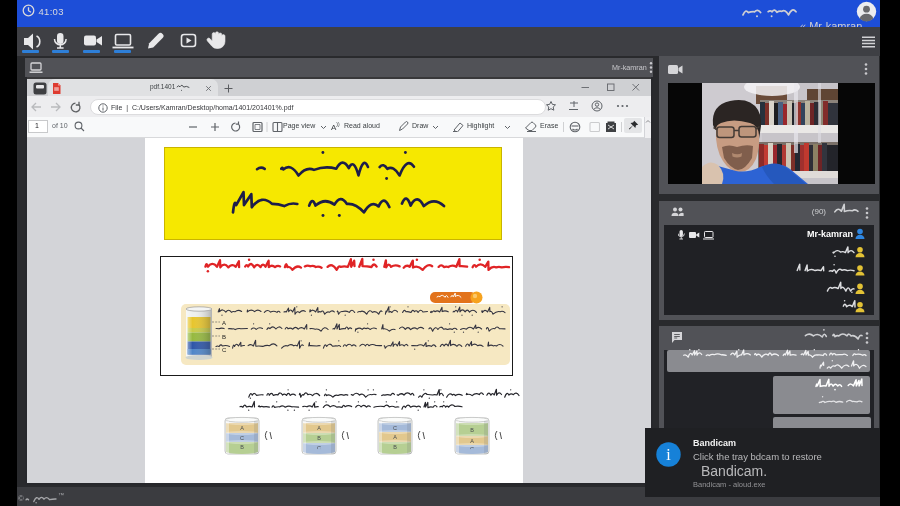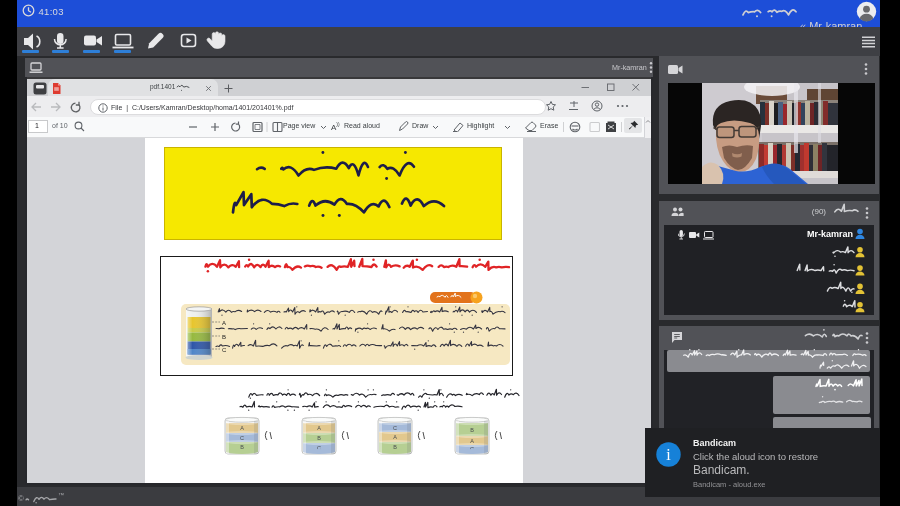--- a/index.html
+++ b/index.html
@@ -486,22 +486,22 @@
 <div id="bottombar" class="abs">
   <div class="t" style="left:1px;top:7px;font-size:8px;color:#a5a6a9">©</div>
   <div class="t" style="left:41px;top:5px;font-size:6px;color:#a5a6a9">™</div>
 </div>
 <div id="notif" class="abs">
   <svg class="abs" style="left:11px;top:14px" width="25" height="25" viewBox="0 0 25 25">
     <circle cx="12.5" cy="12.5" r="12.2" fill="#1681d8"></circle>
     <text x="12.5" y="18.2" font-size="16" fill="#fff" text-anchor="middle" font-family="Liberation Serif">i</text>
   </svg>
   <div class="t" style="left:48px;top:10px;font-size:9px;font-weight:bold;color:#f2f2f2">Bandicam</div>
-  <div class="t" style="left:48px;top:23px;font-size:9.5px;color:#b9b9bb">Click the aloud icon to restore</div>
-  <div class="t" style="left:48px;top:35px;font-size:12px;color:#b9b9bb">Bandicam.</div>
+  <div class="t" style="left:48px;top:23px;font-size:9.5px;color:#b9b9bb">Click the tray bdcam to restore</div>
+  <div class="t" style="left:56px;top:35px;font-size:14px;color:#b9b9bb">Bandicam.</div>
   <div class="t" style="left:48px;top:52px;font-size:7.5px;color:#929295">Bandicam - aloud.exe</div>
 </div>
 <svg id="overlay" class="abs" width="900" height="506">
     <path d="M796.0 11.8Q792.2 6.9 788.5 14.9Q785.1 9.0 781.8 11.4Q779.3 10.6 776.9 12.3Q774.5 8.3 772.1 11.8Q770.2 9.9 768.2 11.7M760.6 12.5Q757.6 8.6 754.5 11.8Q751.4 11.5 748.2 12.6Q745.6 8.8 743.0 14.9" fill="none" stroke="#cfcfd3" stroke-width="1.76" stroke-linecap="round" stroke-linejoin="round"></path>
     <circle cx="771.6" cy="16.2" r="0.97" fill="#cfcfd3"></circle>
     <circle cx="757.0" cy="16.2" r="0.97" fill="#cfcfd3"></circle>
     <path d="M858.0 211.3Q855.1 208.6 852.3 210.8Q848.4 210.1 844.4 211.5L844.2 204.3L841.4 211.2Q838.1 206.9 834.8 211.9" fill="none" stroke="#cfd0d3" stroke-width="1.60" stroke-linecap="round" stroke-linejoin="round"></path>
     <path d="M862.0 335.7Q860.1 333.9 858.1 339.0Q854.5 334.4 850.9 336.0Q849.0 332.4 847.0 335.9Q842.9 332.1 838.8 335.9Q836.9 335.1 835.0 336.7Q834.0 332.8 832.9 335.6M826.3 336.4Q824.3 331.8 822.3 337.0Q817.9 332.7 813.4 335.9Q809.4 332.4 805.4 335.7" fill="none" stroke="#cfd0d3" stroke-width="1.60" stroke-linecap="round" stroke-linejoin="round"></path>
     <circle cx="823.9" cy="329.8" r="0.88" fill="#cfd0d3"></circle>
     <path d="M854.0 252.6Q851.0 248.6 848.1 252.7L847.9 246.9L845.4 252.6Q842.9 250.9 840.5 252.1Q837.1 248.8 833.7 252.9Q833.4 251.7 833.0 252.7" fill="none" stroke="#dddee1" stroke-width="1.44" stroke-linecap="round" stroke-linejoin="round"></path>

